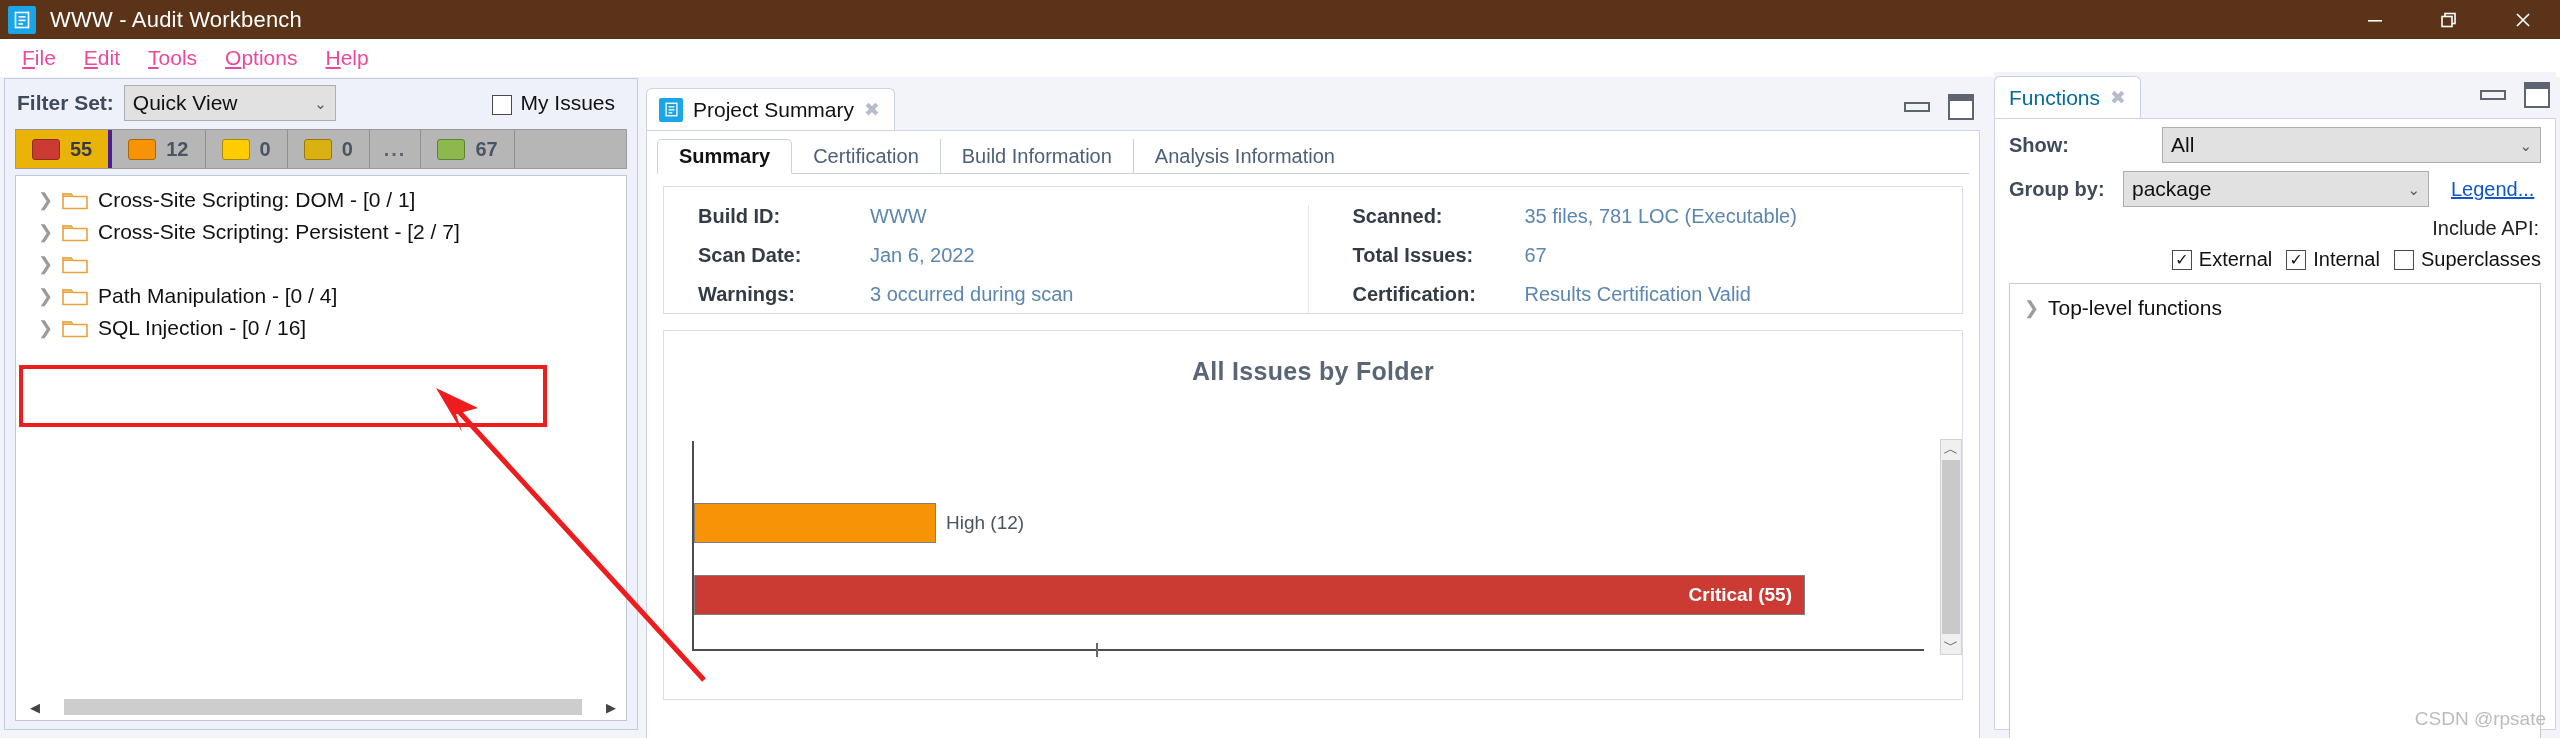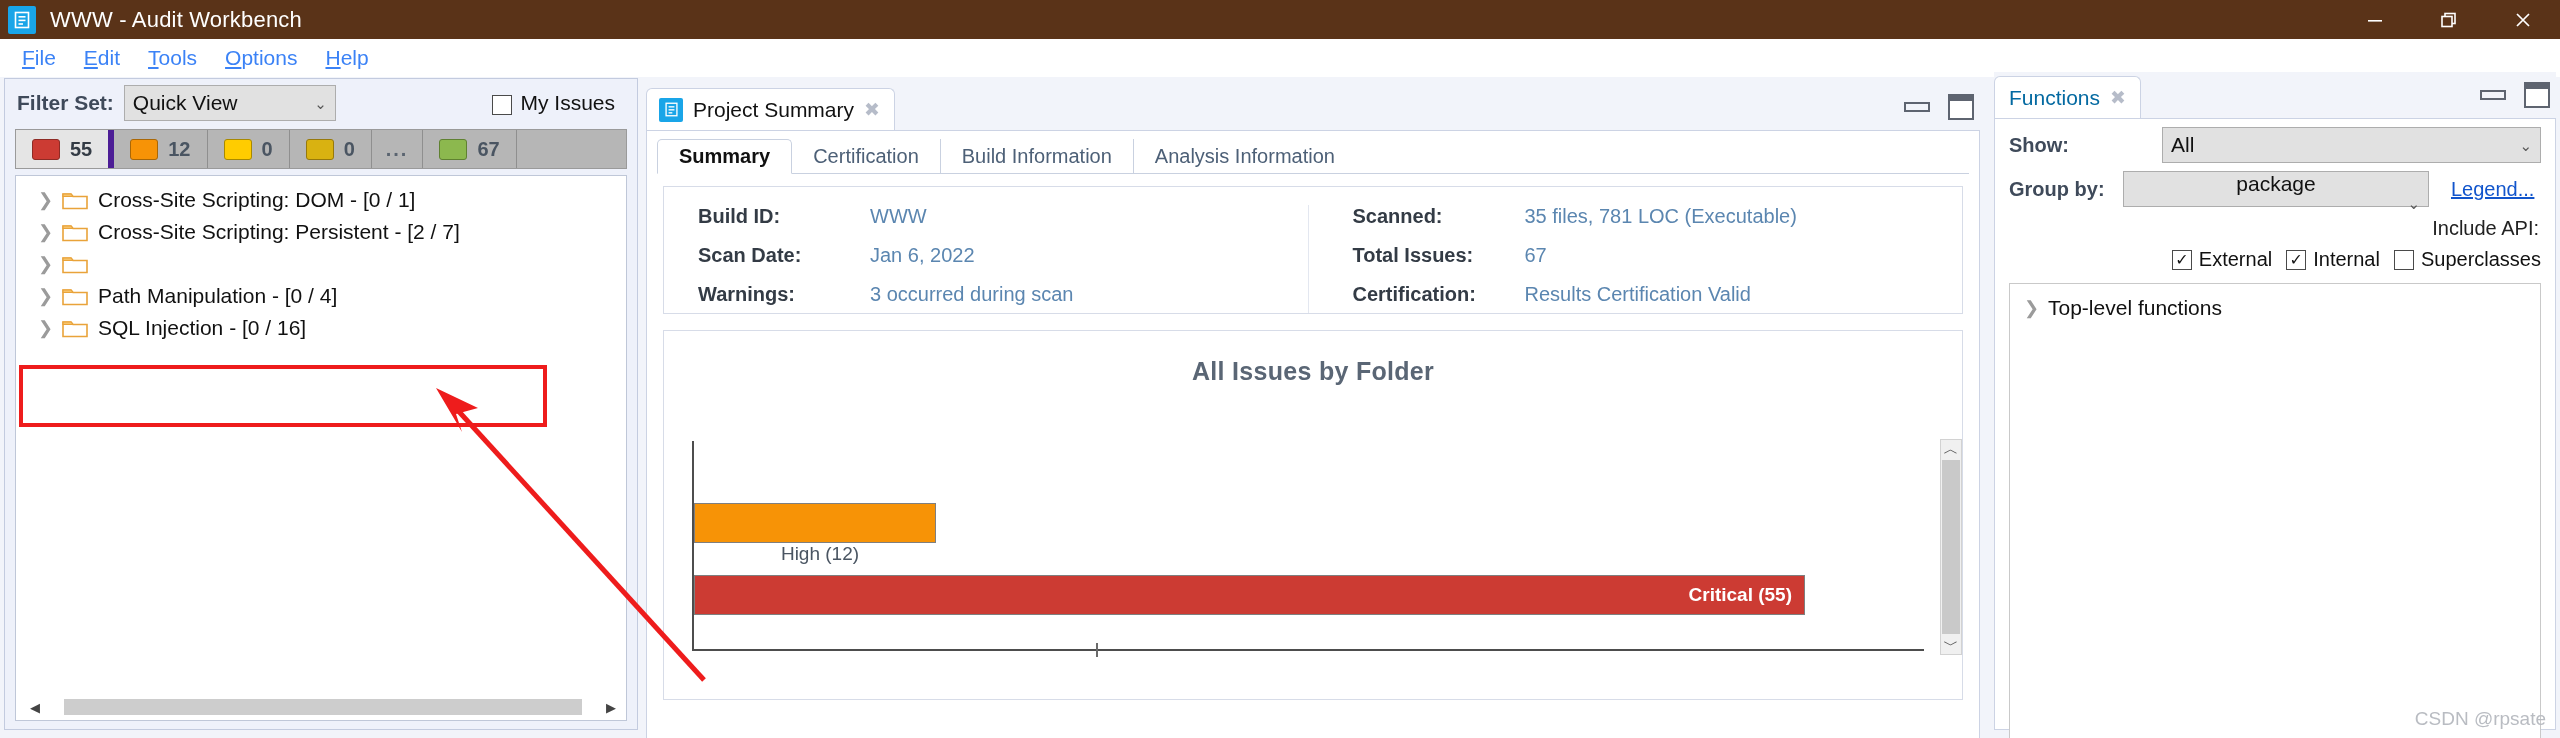--- a/index.html
+++ b/index.html
@@ -40,21 +40,21 @@
     color: #ffffff;
   }
   .win-btn svg { display: block; }
 
   
   .menubar {
     position: absolute; left: 0; top: 39px; width: 2560px; height: 38px;
     background: #ffffff; display: flex; align-items: center; padding-left: 8px;
   }
   .menu-item {
-    font-size: 21px; color: #3b82f6; padding: 2px 14px; white-space: nowrap;
+    font-size: 21px; color: #ec4899; padding: 2px 14px; white-space: nowrap;
   }
   .menu-item u { text-decoration: underline; }
 
   
   .left-panel {
     position: absolute; left: 4px; top: 78px; width: 634px; height: 652px;
     background: #eef1fa; border: 1px solid #c3cbdf;
   }
   .filterset-row {
     display: flex; align-items: center; height: 48px; padding: 0 12px;
@@ -83,21 +83,21 @@
 
   
   .count-tabs {
     display: flex; height: 40px; margin: 2px 10px 0 10px;
     background: #b6b6b6; border: 1px solid #9a9a9a; align-items: stretch;
   }
   .ctab {
     display: flex; align-items: center; gap: 10px;
     padding: 0 16px; border-right: 1px solid #8f8f8f;
   }
-  .ctab.sel { background: #e5e5e5; border-right: 6px solid #4c1d95; }
+  .ctab.sel { background: #eab308; border-right: 4px solid #4c1d95; }
   .swatch { width: 28px; height: 21px; border-radius: 3px; border: 1px solid #7a6a20; }
   .ctab .num { font-size: 20px; font-weight: bold; color: #4a5562; }
   .ctab.sel .num { color: #333b45; }
   .ctab.dots { color: #5a6470; font-size: 20px; font-weight: bold; letter-spacing: 2px; padding: 0 14px; }
   .ctab.filler { flex: 1; border-right: none; }
 
   .tree-area {
     position: absolute; left: 10px; top: 96px; width: 612px; height: 546px;
     background: #ffffff; border: 1px solid #bfc7d8;
   }
@@ -227,21 +227,21 @@
     border-radius: 6px 6px 0 0; display: flex; align-items: center;
     padding: 0 14px; gap: 10px;
   }
   .rp-body {
     position: absolute; left: 0; top: 46px; width: 562px; height: 612px;
     background: #ffffff; border: 1px solid #ccd3e4;
   }
   .rp-row { display: flex; align-items: center; padding: 8px 14px 0 14px; gap: 10px; }
   .rp-label { font-size: 20px; font-weight: bold; color: #3f4a5a; width: 104px; white-space: nowrap; }
   #show-combo { flex: 1; margin-left: 39px; }
-  #groupby2-combo { width: 306px; flex-direction: column; }
+  #groupby2-combo { width: 306px; }
   .legend-link { font-size: 20px; color: #1155cc; text-decoration: underline; white-space: nowrap; margin-left: 12px; }
   .include-api { text-align: right; font-size: 20px; color: #222; padding: 10px 16px 0 0; }
   .api-checks { display: flex; justify-content: flex-end; gap: 14px; padding: 8px 14px 0 0; align-items: center; }
   .api-check { display: flex; align-items: center; gap: 7px; font-size: 20px; color: #111; white-space: nowrap; }
   .fn-tree {
     margin: 12px 14px 0 14px; height: 460px; border: 1px solid #c9c9c9; background: #ffffff;
     padding: 8px 0 0 0;
   }
   .fn-row { display: flex; align-items: center; gap: 10px; padding-left: 14px; height: 32px; }
   .fn-label { font-size: 21px; color: #111; white-space: nowrap; }
@@ -466,21 +466,21 @@
         </div>
       </div>
 
       <div class="chart-card">
         <div class="chart-title">All Issues by Folder</div>
         <div class="chart-plot">
           <div class="axis-y"></div>
           <div class="axis-x"></div>
           <div class="tick-x" id="tick-1" style="left: 404px;"></div>
 
-          <div class="bar-wrap" id="bar-high" style="top:62px;flex-direction:column;">
+          <div class="bar-wrap" id="bar-high" style="top:62px;">
             <div class="bar" id="bar-high-rect" style="background: rgb(247, 147, 6); width: 242px;"></div>
             <span class="bar-label-out">High (12)</span>
           </div>
 
           <div class="bar-wrap" id="bar-critical" style="top:134px;">
             <div class="bar" id="bar-critical-rect" style="background: rgb(204, 59, 51); position: relative; width: 1111px;">
               <span class="bar-label-in">Critical (55)</span>
             </div>
           </div>
         </div>

